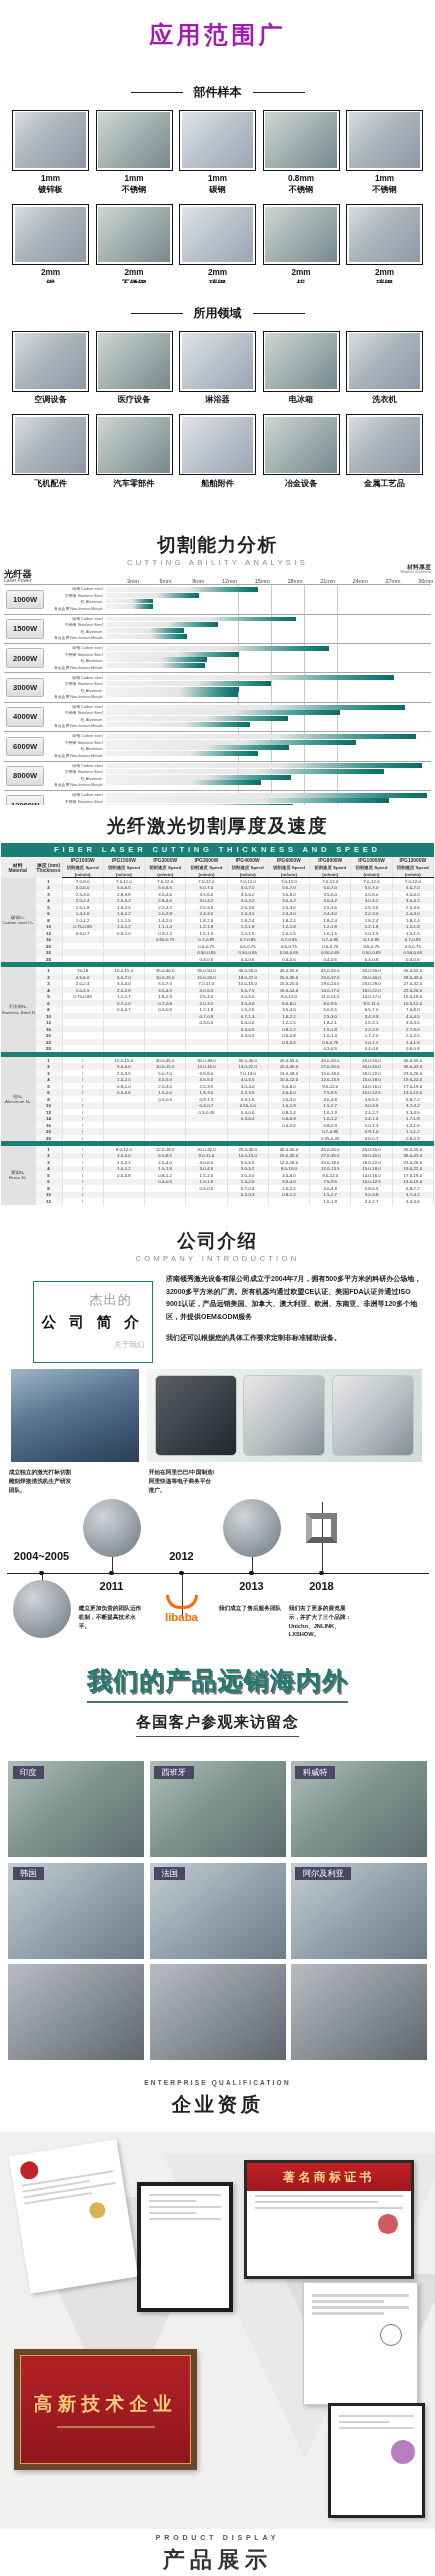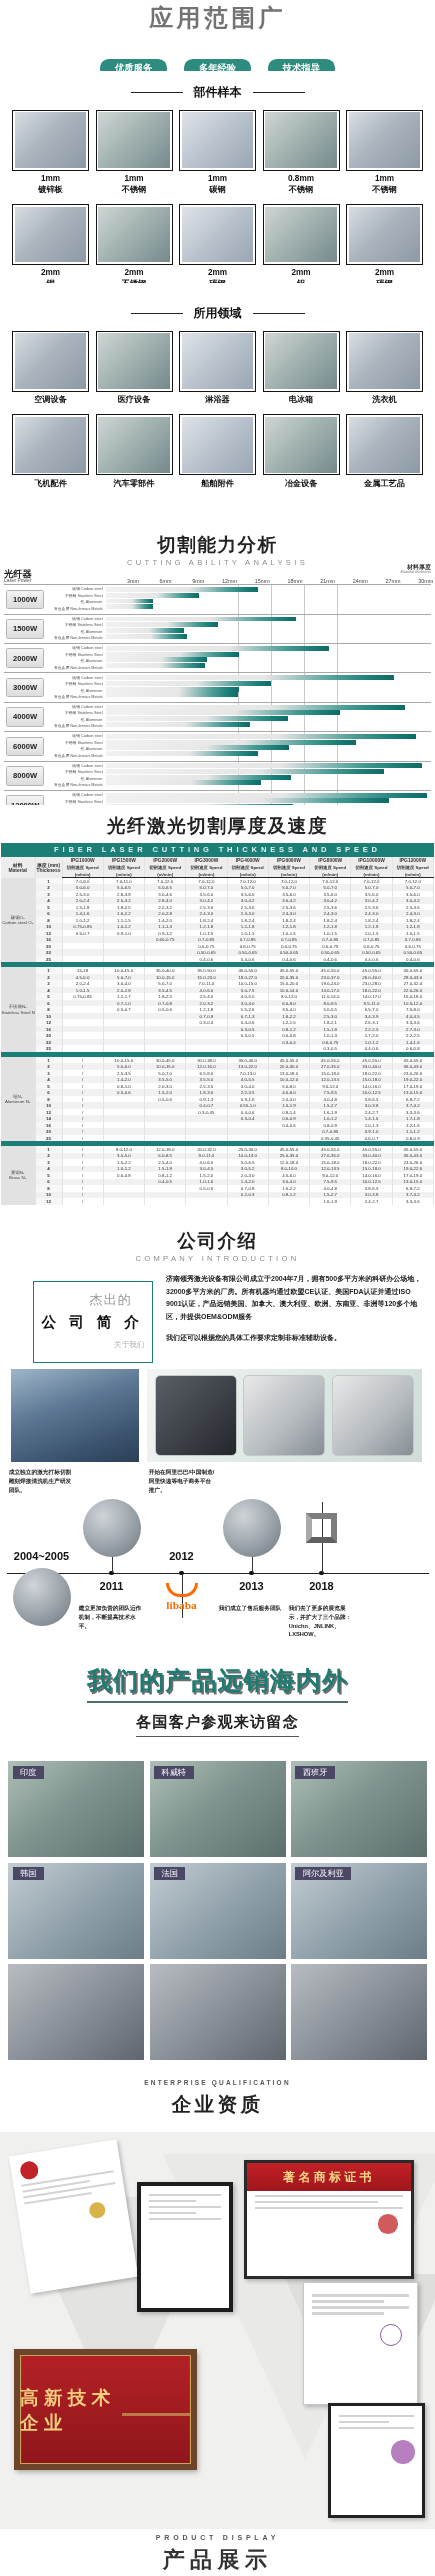--- a/index.html
+++ b/index.html
@@ -7,21 +7,21 @@
     --tag:#4b4866; --plaque:#b01f24; --ali:#ff6a00;
   }
   *{box-sizing:border-box;}
   html,body{margin:0;padding:0;}
   body{width:435px;font-family:"Liberation Sans","DejaVu Sans",sans-serif;background:#fff;color:#333;}
   .page{width:435px;height:2576px;overflow:hidden;background:#fff;position:relative;}
   section{position:relative;overflow:hidden;}
 
   
   .hero{height:71px;text-align:center;}
-  .hero-title{font-size:24px;font-weight:bold;color:#737373;letter-spacing:3.3px;padding-top:2px;}
+  .hero-title{font-size:24px;font-weight:bold;color:#a21caf;letter-spacing:3.3px;padding-top:19px;}
   .pills{margin-top:25px;display:flex;justify-content:center;gap:16.3px;}
   .pill{background:var(--pill);color:#fff;border-radius:8.7px;padding:2.7px 15.2px;font-size:9.3px;font-weight:bold;box-shadow:inset 0 -1.6px 0 rgba(0,0,0,.18);}
 
   
   .dash-title{display:flex;align-items:center;justify-content:center;gap:11px;font-size:12px;font-weight:bold;color:#111;}
   .dash-title::before,.dash-title::after{content:"";width:52px;height:1.1px;background:#222;}
 
   
   .samples{height:212px;padding-top:13px;}
   .fields{height:239px;padding-top:22px;}
@@ -89,21 +89,21 @@
   .tl-cols{display:flex;height:100%;padding:0 6.5px;}
   .tl-col{width:70px;position:relative;height:100%;}
   .tl-dot{position:absolute;left:50%;top:107px;width:4.4px;height:4.4px;margin-left:-2.2px;border-radius:50%;background:#111;}
   .tl-text{position:absolute;left:2.2px;right:1.1px;font-size:5.7px;font-weight:bold;color:#222;line-height:1.55;}
   .tl-text.top{top:4.4px;} .tl-text.bottom{top:140px;}
   .tl-year{position:absolute;left:0;right:0;text-align:center;font-size:11px;font-weight:bold;color:#111;}
   .tl-year.above{top:86px;} .tl-year.below{top:116px;}
   .tl-conn{position:absolute;left:50%;width:0.5px;background:#333;}
   .tl-conn.up{top:38px;height:71px;} .tl-conn.down{top:110px;height:44px;}
   .tl-media{position:absolute;left:50%;transform:translateX(-50%);width:58px;height:58px;border-radius:50%;background:radial-gradient(circle at 35% 30%,#cfd4d8 0%,#9aa2a9 55%,#6c747c 100%);}
-  .tl-media.above{top:35px;} .tl-media.below{top:104px;font-family:Liberation Serif, serif;}
+  .tl-media.above{top:35px;} .tl-media.below{top:116px;}
   .tl-media.logo{background:none;border-radius:0;display:flex;flex-direction:column;align-items:center;justify-content:center;}
   .ali-smile{width:32px;height:14px;border:3.8px solid var(--ali);border-top:none;border-radius:0 0 32px 32px;}
   .ali-word{font-size:11.4px;font-weight:bold;color:var(--ali);margin-top:1.1px;}
   .brand-mark{width:30.5px;height:30.5px;border:6px solid #7d7d7d;border-left-color:#a9a9a9;border-bottom-color:#5f5f5f;transform:rotate(0deg);}
 
   
   .global-head{height:103px;text-align:center;padding-top:9.8px;}
   .global-title{display:inline-block;font-size:25px;font-weight:bold;color:var(--teal-head);letter-spacing:1.1px;text-shadow:1.6px 1.6px 0 #6e6e6e;border-bottom:2.2px double #4c6f6a;padding-bottom:4.4px;}
   .global-sub{margin-top:8.7px;}
   .global-sub span{display:inline-block;font-size:15.2px;font-weight:bold;color:#222;border-bottom:1.6px solid #555;padding-bottom:3.3px;letter-spacing:1.1px;}
@@ -132,21 +132,21 @@
   .cline.short{margin-right:33px;}
   .certA{left:18.5px;top:15.2px;width:109px;height:139px;transform:rotate(-9deg);padding-top:5.4px;}
   .certA .logo{width:18.5px;height:18.5px;border-radius:50%;background:#c02428;margin:2.2px 0 2.2px 8.7px;}
   .certA .seal{width:16.3px;height:16.3px;border-radius:50%;background:#d8b24a;margin:8.7px 0 0 71px;}
   .certB{left:137px;top:50px;width:96px;height:130px;border:4.9px solid #1d1d1d;padding-top:4.4px;}
   .certC{left:244px;top:28px;width:170px;height:119px;border:3.8px solid #2a2a2a;}
   .certC .redband{height:28px;background:linear-gradient(#c32026,#9e171c);display:flex;align-items:center;justify-content:center;color:#f6d788;font-size:12px;font-weight:bold;letter-spacing:3.3px;}
   .certC .seal{width:19.6px;height:19.6px;border-radius:50%;background:rgba(192,36,40,.75);margin:5.4px 0 0 131px;}
   .certD{left:303px;top:150px;width:115px;height:123px;border:0.5px solid #c9c9c9;padding-top:7.6px;}
   .certD .seal{width:22px;height:22px;border-radius:50%;border:1.6px solid #8a5fa0;margin:9.8px 0 0 76px;}
-  .certE{left:14px;top:217px;width:183px;height:121px;background:linear-gradient(#b32126,#8f161b);border:6.5px solid #6d452a;box-shadow:0 0 0 1.1px #caa25a inset,2.2px 2.7px 5.4px rgba(0,0,0,.3);display:flex;flex-direction:row;align-items:center;justify-content:center;}
+  .certE{left:14px;top:217px;width:183px;height:121px;background:linear-gradient(#b32126,#8f161b);border:6.5px solid #6d452a;box-shadow:0 0 0 1.1px #caa25a inset,2.2px 2.7px 5.4px rgba(0,0,0,.3);display:flex;flex-direction:column;align-items:center;justify-content:center;}
   .certE .plaque-title{color:#f3cf7d;font-size:18.5px;font-weight:bold;letter-spacing:5.4px;}
   .certE .plaque-line{width:98px;height:2.7px;background:#caa25a;opacity:.7;margin-top:9.8px;}
   .certF{left:328px;top:271px;width:97px;height:115px;border:3.3px solid #222;padding-top:5.4px;}
   .certF .seal{width:24px;height:24px;border-radius:50%;background:#a55fb0;opacity:.8;margin:11px 0 0 60px;}
 
   
   .product-head{height:45px;text-align:center;padding-top:5.4px;}
   .pd-en{font-size:7px;letter-spacing:3.8px;color:#555;font-weight:bold;}
   .pd-cn{font-size:22px;font-weight:bold;color:#333;letter-spacing:5.4px;margin-top:3.3px;}
 </style>
@@ -1218,24 +1218,24 @@
     <div><span class="global-title">我们的产品远销海内外</span></div>
     <div class="global-sub"><span>各国客户参观来访留念</span></div>
   </section>
 
   <section class="visitors" id="visitor-grid">
       <div class="v-row">
         <div class="v-photo">
           <div class="v-tag">印度</div>
         </div>
         <div class="v-photo">
+          <div class="v-tag">西班牙</div>
+        </div>
+        <div class="v-photo">
           <div class="v-tag">科威特</div>
-        </div>
-        <div class="v-photo">
-          <div class="v-tag">西班牙</div>
         </div>
       </div>
       <div class="v-row">
         <div class="v-photo">
           <div class="v-tag">韩国</div>
         </div>
         <div class="v-photo">
           <div class="v-tag">法国</div>
         </div>
         <div class="v-photo">

